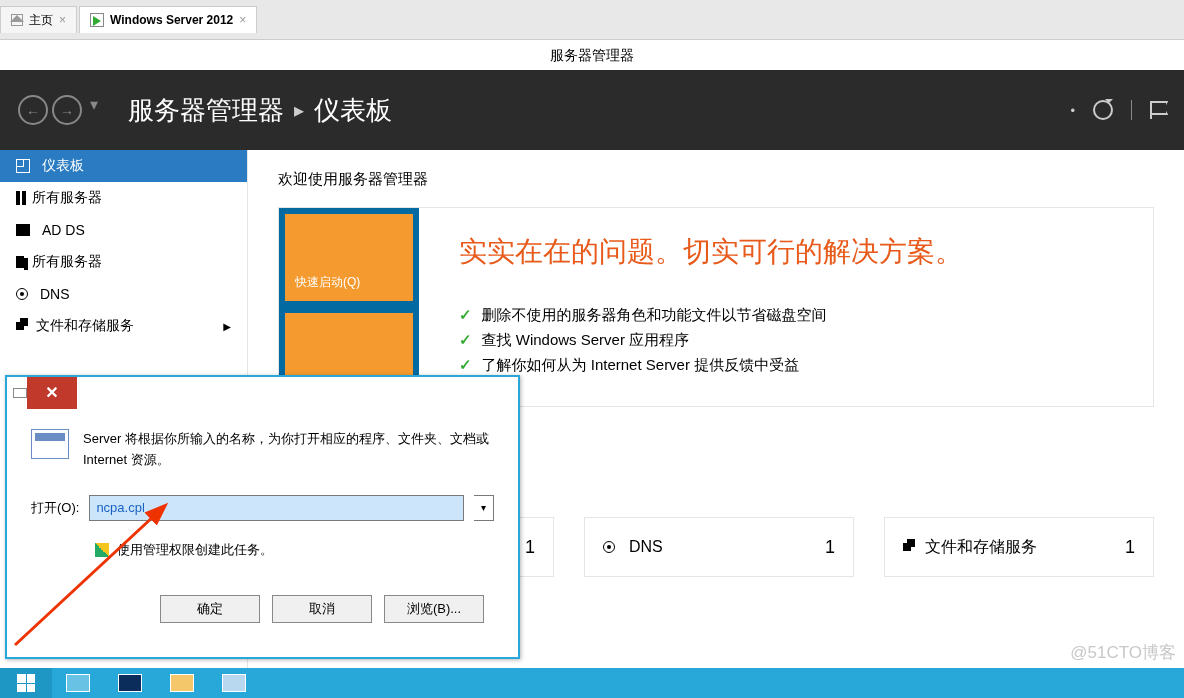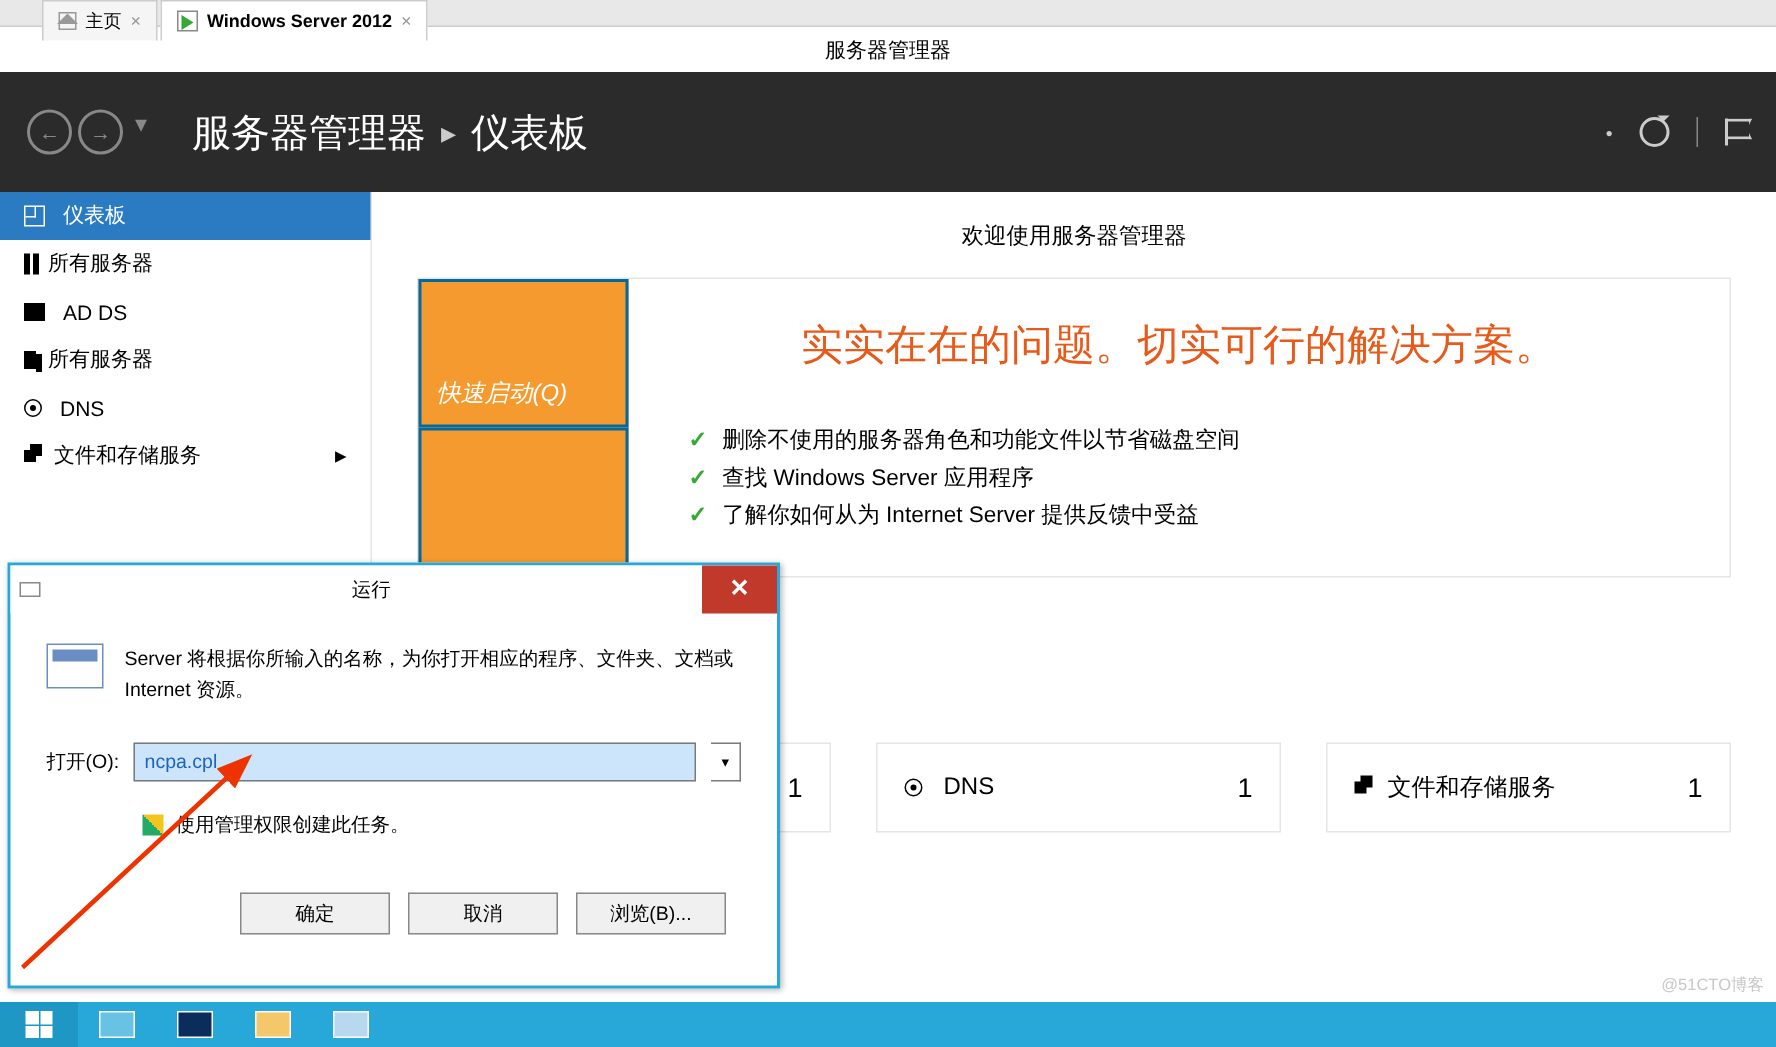--- a/index.html
+++ b/index.html
@@ -1,19 +1,19 @@
 <!DOCTYPE html>
 <html><head>
 <meta charset="utf-8">
 <style>
 * { box-sizing: border-box; margin: 0; padding: 0; font-family: "Microsoft YaHei", "Segoe UI", sans-serif; }
 body { width: 1184px; height: 698px; overflow: hidden; background: #fff; position: relative; }
 
 
-.tabbar { height: 18px; background: #e8e8e8; border-bottom: 1px solid #ccc; display: flex; align-items: flex-start; padding-left: 28px; }
+.tabbar { height: 40px; background: #e8e8e8; border-bottom: 1px solid #ccc; display: flex; align-items: center; }
 .tab { height: 27px; padding: 0 10px; display: flex; align-items: center; gap: 6px; font-size: 12px; background: #f5f5f5; border: 1px solid #ccc; margin-right: 2px; border-bottom: none; cursor: pointer; }
 .tab.active { background: #fff; }
 .tab .close { font-size: 12px; color: #999; cursor: pointer; }
 .home-ico { width:12px;height:12px;border:1px solid #999;position:relative;}
 .home-ico::before{content:"";position:absolute;top:-7px;left:-2px;width:0;height:0;border:7px solid transparent;border-bottom-color:#999;}
 .ws-ico{width:14px;height:14px;background:#fff;border:1px solid #888;position:relative;}
 .ws-ico::after{content:"";position:absolute;left:2px;top:2px;width:0;height:0;border-left:8px solid #3a3;border-top:5px solid transparent;border-bottom:5px solid transparent;}
 
 
 .titlebar{height:30px;background:#fff;text-align:center;line-height:30px;font-size:14px;}
@@ -39,25 +39,25 @@
 .s-item .arrow{margin-left:auto;font-size:10px;}
 .s-ico{width:14px;height:14px;display:inline-block;border:1px solid currentColor;}
 .s-ico.grid::before{content:"";display:block;width:6px;height:6px;border-right:1px solid currentColor;border-bottom:1px solid currentColor;}
 .s-ico.server{border:none;width:4px;height:14px;background:currentColor;box-shadow:6px 0 0 currentColor;}
 .s-ico.servers{border:none;width:4px;height:12px;background:currentColor;box-shadow:4px 0 0 currentColor,8px 2px 0 currentColor;}
 .s-ico.ad{border:none;width:14px;height:12px;background:currentColor;position:relative;}
 .s-ico.dns{border:none;width:12px;height:12px;border-radius:50%;border:1px solid currentColor;position:relative;}
 .s-ico.dns::after{content:"";position:absolute;width:4px;height:4px;background:currentColor;border-radius:50%;left:3px;top:3px;}
 .s-ico.files{border:none;width:8px;height:8px;background:currentColor;box-shadow:4px -4px 0 currentColor;}
 
-.content{flex:1;padding:20px 30px;overflow:hidden;text-align:center;}
+.content{flex:1;padding:20px 30px;overflow:hidden;}
 .welcome{font-size:15px;margin-bottom:18px;}
 .promo{display:flex;border:1px solid #e5e5e5;min-height:180px;}
 .promo-left{width:140px;display:flex;flex-direction:column;}
-.tile{flex:1;background:#f59a2f;color:#fff;font-size:16px;display:flex;align-items:flex-end;padding:10px;border:2px solid #0369a1;font-style:italic;}
+.tile{flex:1;background:#f59a2f;color:#fff;font-size:12px;display:flex;align-items:flex-end;padding:10px;border:6px solid #0369a1;}
 .promo-right{flex:1;padding:25px 40px;}
 .headline{color:#e85a1a;font-size:28px;margin-bottom:35px;}
 .bullets{list-style:none;font-size:15px;}
 .bullets li{margin-bottom:6px;display:flex;gap:10px;}
 .check{color:#3a3;font-weight:bold;}
 
 .tiles-row{display:flex;gap:30px;justify-content:flex-end;margin-top:110px;}
 .stat-tile{border:1px solid #e5e5e5;width:270px;height:60px;display:flex;align-items:center;padding:0 18px;gap:14px;font-size:16px;}
 .stat-tile .count{margin-left:auto;font-size:18px;}
 .stat-tile.narrow{width:80px;justify-content:flex-end;}
@@ -86,21 +86,21 @@
 .red-arrow{position:absolute;left:5px;top:470px;width:190px;height:180px;pointer-events:none;}
 
 
 .taskbar{position:absolute;bottom:0;left:0;right:0;height:30px;background:#27a8d8;display:flex;}
 .t-item{width:52px;height:30px;display:flex;align-items:center;justify-content:center;cursor:pointer;}
 .t-item.start{background:#1f97c4;}
 .win-logo{width:18px;height:18px;display:grid;grid-template:1fr 1fr/1fr 1fr;gap:1px;}
 .win-logo span{background:#fff;}
 .t-generic{width:24px;height:18px;border:1px solid #fff;background:rgba(255,255,255,0.3);}
 
-.watermark{position:absolute;right:8px;bottom:34px;font-size:11px;color:#c8c8c8;}
+.watermark{position:absolute;right:8px;bottom:34px;font-size:17px;color:#c8c8c8;}
 </style>
 </head>
 <body>
 
 <div class="tabbar">
   <div class="tab">
     <span class="home-ico"></span>
     <span>主页</span>
     <span class="close">×</span>
   </div>
@@ -205,21 +205,20 @@
         <span>文件和存储服务</span>
         <span class="count">1</span>
       </div>
     </div>
   </div>
 </div>
 
 <div class="run-dlg">
   <div class="run-title">
     <span class="t-ico"></span>
-    <span class="t">运行</span>
     <div class="run-close">✕</div>
   </div>
   <div class="run-body">
     <div class="run-row">
       <div class="run-ico"></div>
       <div class="run-desc">Server 将根据你所输入的名称，为你打开相应的程序、文件夹、文档或 Internet 资源。</div>
     </div>
     <div class="run-input-row">
       <span class="run-lbl">打开(O):</span>
       <input class="run-input" value="ncpa.cpl" style="">

